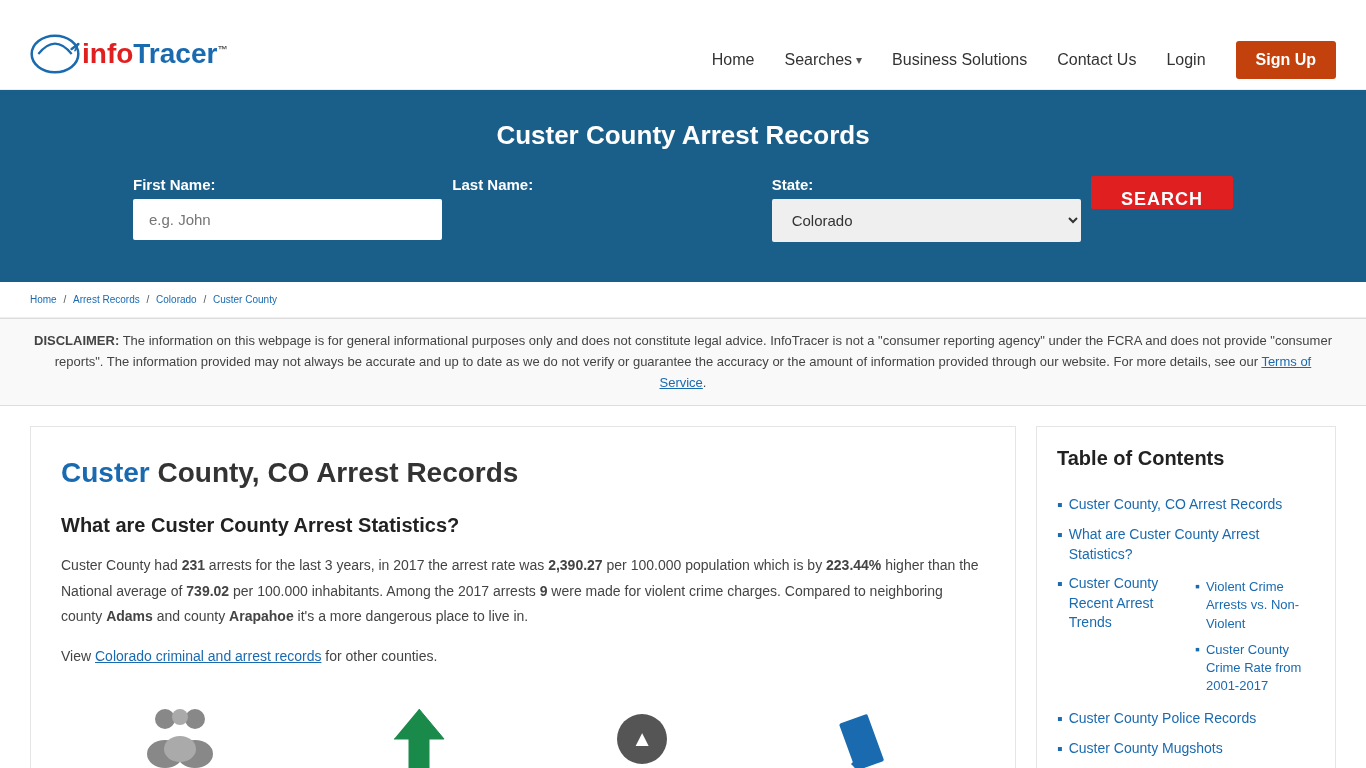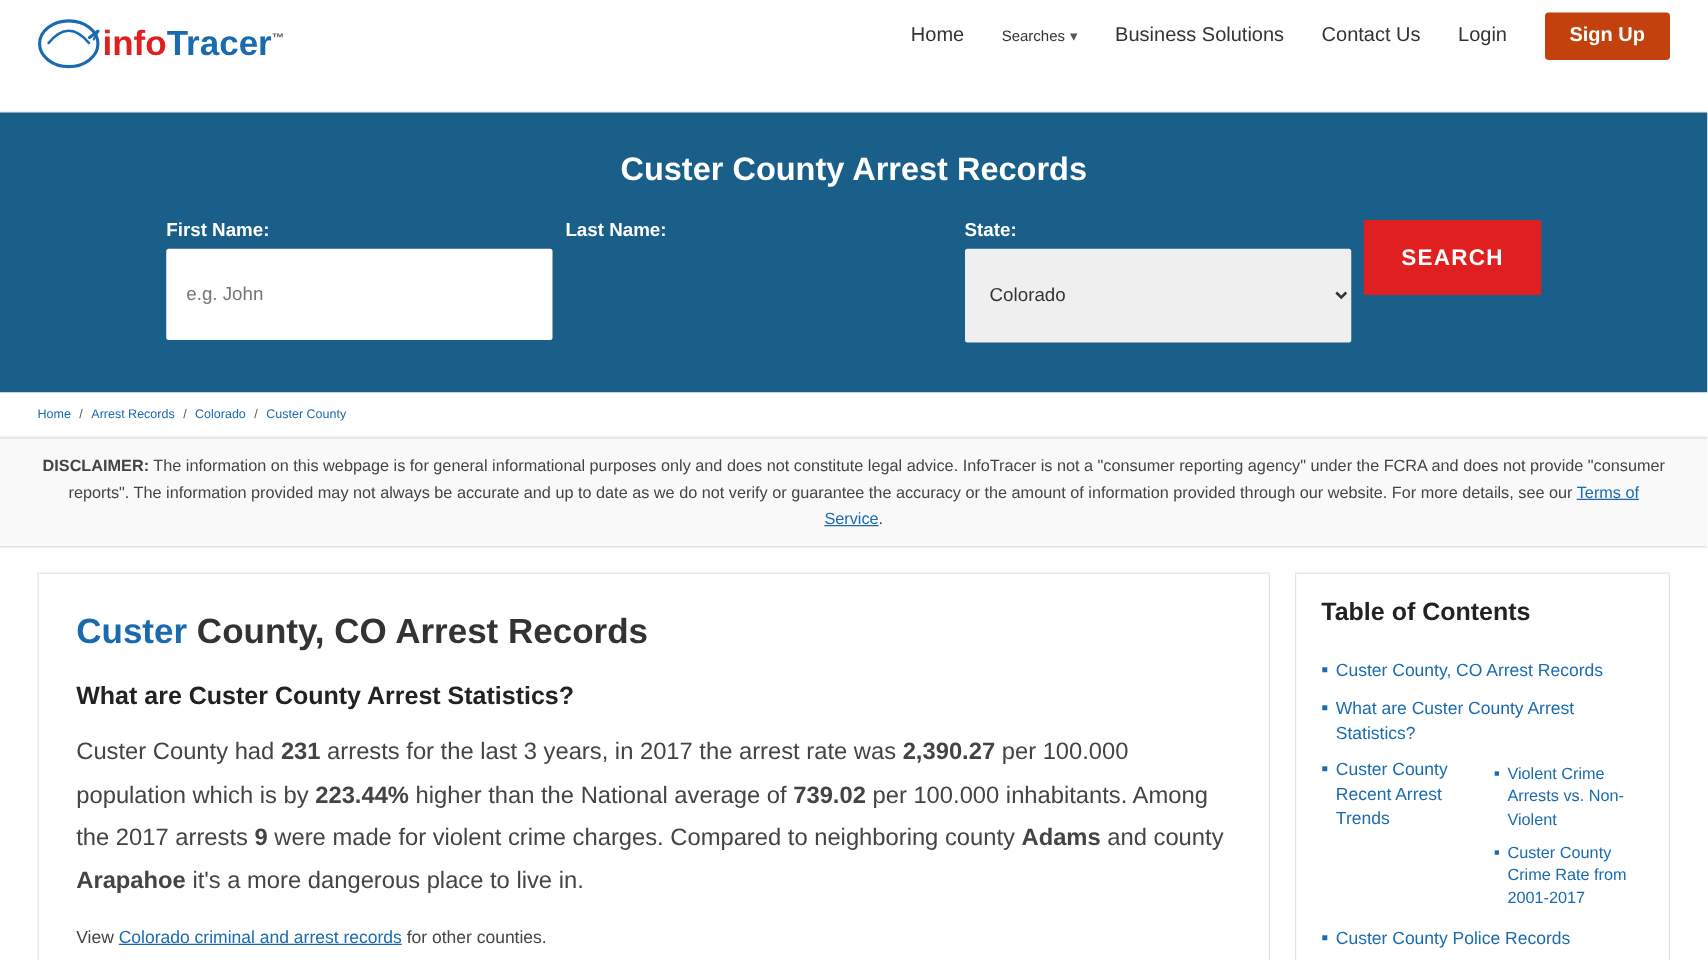--- a/index.html
+++ b/index.html
@@ -1,21 +1,21 @@
 <!DOCTYPE html>
 <html><head>
   <meta charset="utf-8">
   <style>
     * { box-sizing: border-box; margin: 0; padding: 0; }
     body { font-family: Arial, sans-serif; font-size: 14px; color: #333; background: #fff; }
 
     
     .header {
       display: flex;
-      align-items: flex-start;
+      align-items: flex-end;
       justify-content: space-between;
       padding: 10px 30px;
       background: #fff;
       border-bottom: 1px solid #eee;
       height: 90px;
     }
     .logo-area {
       display: flex;
       align-items: center;
     }
@@ -39,21 +39,21 @@
     nav a {
       text-decoration: none;
       color: #333;
       font-size: 16px;
     }
     .nav-searches {
       display: flex;
       align-items: center;
       gap: 4px;
     }
-    .nav-searches a { color: #333; font-size: 12px; text-decoration: none; }
+    .nav-searches a { color: #333; font-size: 16px; text-decoration: none; }
     .chevron { font-size: 12px; color: #555; }
     .btn-login {
       background: none;
       border: none;
       font-size: 16px;
       cursor: pointer;
       color: #333;
     }
     .btn-signup {
       background: #c2410c;
@@ -90,21 +90,21 @@
       flex-direction: column;
       align-items: flex-start;
       gap: 6px;
     }
     .form-group label {
       font-size: 15px;
       font-weight: bold;
     }
     .form-group input,
     .form-group select {
-      padding: 28px 16px;
+      padding: 12px 16px;
       font-size: 15px;
       border: none;
       border-radius: 2px;
       outline: none;
       color: #999;
     }
     .form-group.first-name { flex: 1; }
     .form-group.last-name { flex: 1; gap: 32px; }
     .form-group.state { flex: 1; }
     .form-group input { width: 100%; }
@@ -113,21 +113,21 @@
       background: #e02020;
       color: #fff;
       border: none;
       padding: 13px 30px;
       font-size: 18px;
       font-weight: bold;
       cursor: pointer;
       letter-spacing: 1px;
       white-space: nowrap;
       border-radius: 2px;
-      height: 60px;
+      height: 33px;
     }
 
     
     .breadcrumb {
       padding: 12px 30px;
       font-size: 10px;
       background: #fff;
       border-bottom: 1px solid #eee;
     }
     .breadcrumb a {
@@ -180,21 +180,21 @@
       color: #333;
     }
     .article-title .highlight { color: #1a6ab0; }
     .section-heading {
       font-size: 20px;
       font-weight: bold;
       margin-bottom: 15px;
       color: #222;
     }
     .article-text {
-      font-size: 19px;
+      font-size: 14px;
       line-height: 1.8;
       color: #444;
       margin-bottom: 15px;
       margin-top: 16px;
     }
     .article-text strong { font-weight: bold; }
     .article-link-text {
       font-size: 14px;
       line-height: 1.8;
       color: #444;

